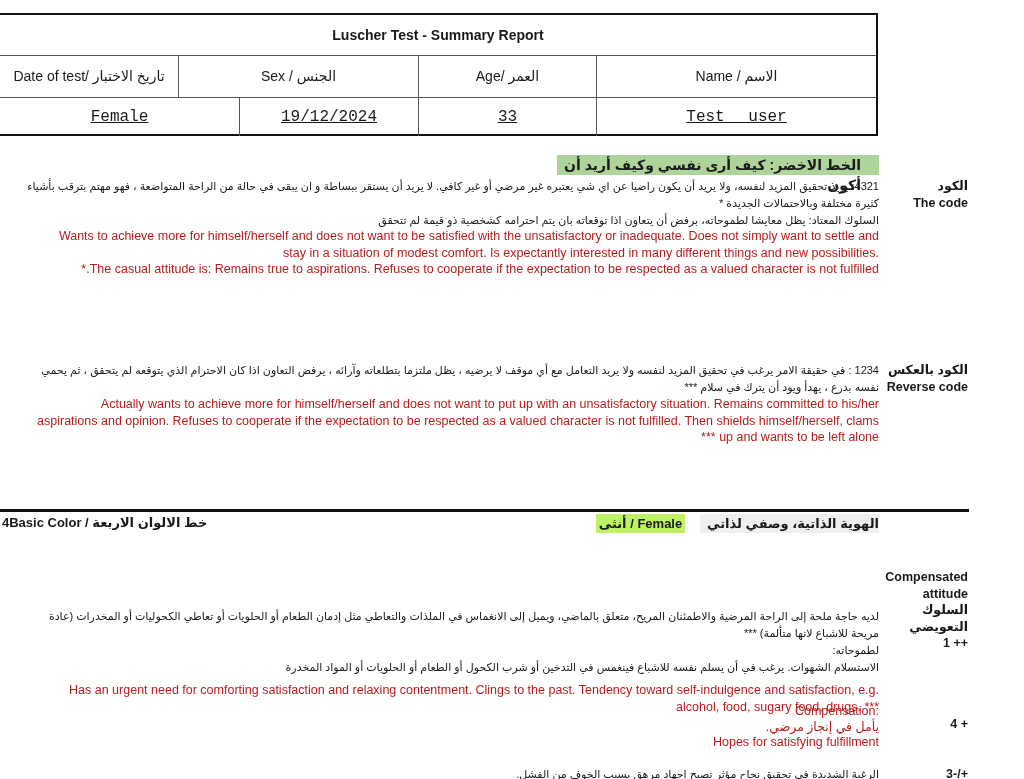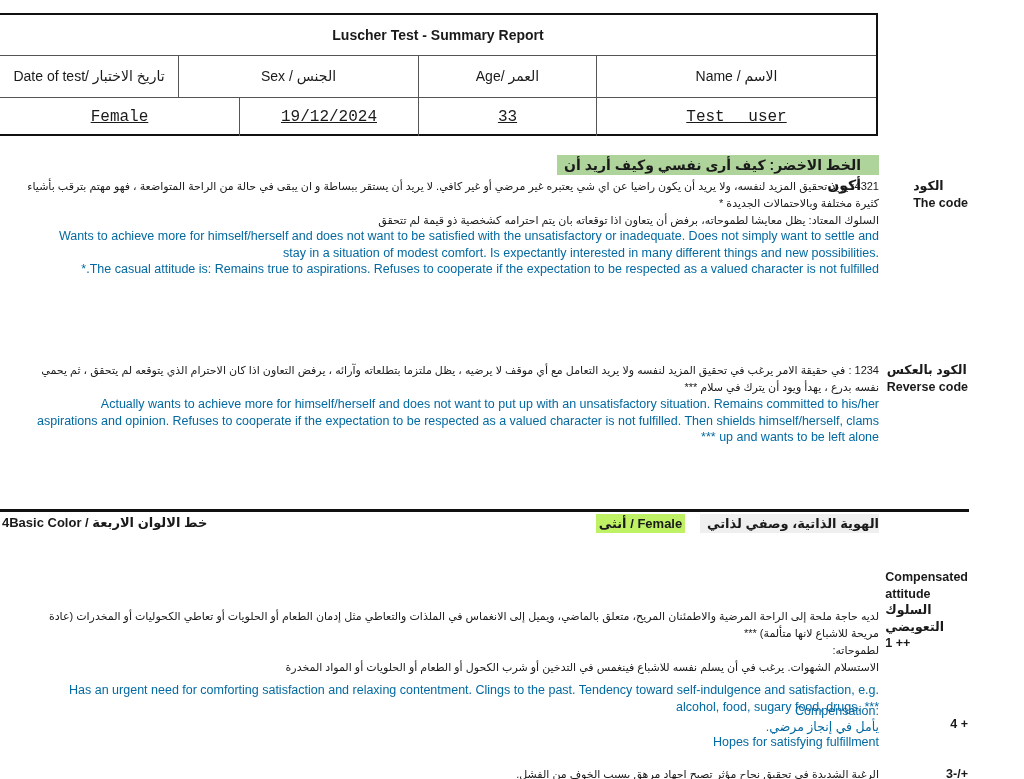--- a/index.html
+++ b/index.html
@@ -31,27 +31,27 @@
   .mono { font-family:"Liberation Mono", "DejaVu Sans Mono", monospace; font-size:16px;text-decoration:underline; }
   .name-val { word-spacing:14px; }
 
   
   .section-banner {
     position:absolute; left:557px; top:155px; width:322px; height:20px;
     background:#aed39b; direction:rtl; font-weight:bold; font-size:14px;
     padding-right:18px; box-sizing:border-box; line-height:20px;
   }
   .side-label {
-    position:absolute; right:56px; font-weight:bold; font-size:12.5px; line-height:17px;
+    position:absolute; right:56px; text-align:right; font-weight:bold; font-size:12.5px; line-height:17px;
   }
   .rtl-block {
     position:absolute; direction:rtl; text-align:right; font-size:11px; line-height:17px;
   }
   .en-block {
-    position:absolute; text-align:right; font-size:12.5px; line-height:16.5px; color:#0369a1;
+    position:absolute; text-align:right; font-size:12.5px; line-height:16.5px; color:#b91c1c;
   }
 
   .divider {
     position:absolute; left:0; top:509px; width:969px; height:3px; background:#111;
   }
   .basic-color {
     position:absolute; left:2px; top:515px; font-weight:bold; font-size:13px;
   }
   .identity {
     position:absolute; left:700px; top:514px; width:179px; height:19px;

